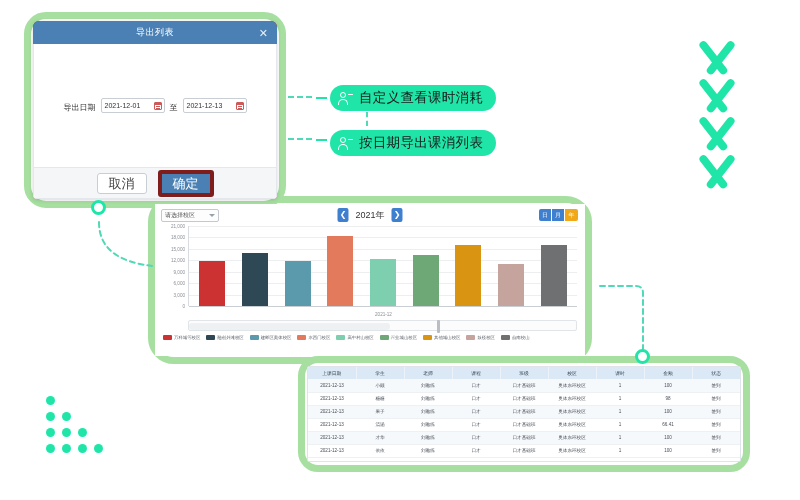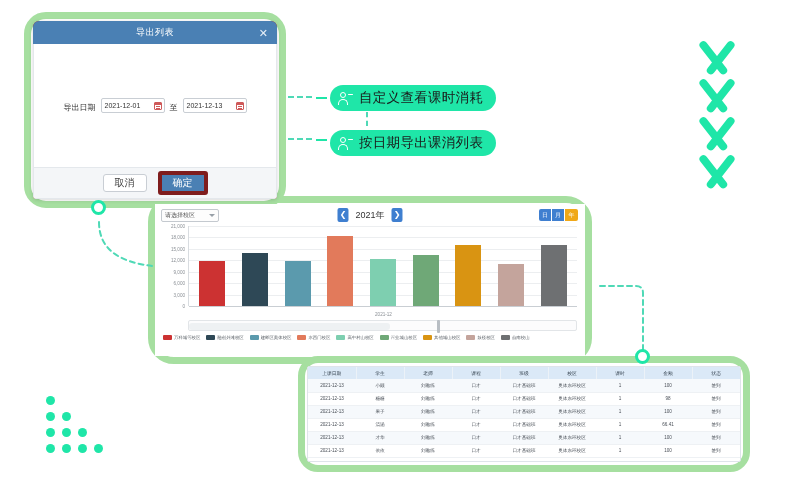--- a/index.html
+++ b/index.html
@@ -85,21 +85,21 @@
     height: 1px; background: #cf5a5a; box-shadow: 0 2px 0 #cf5a5a;
   }
   .dlg-sep { font-size: 8px; color: #333; }
   .dlg-footer {
     height: 32px; background: #f4f6f8; border-top: 1px solid #e4e8ec;
     border-left: 1px solid #e4e8ec; border-right: 1px solid #e4e8ec;
     border-bottom: 1px solid #e4e8ec;
     display: flex; align-items: center; justify-content: center; gap: 11px;
   }
   .btn {
-    font-size: 10px; border-radius: 3px; cursor: pointer;
+    font-size: 13px; border-radius: 3px; cursor: pointer;
     padding: 3px 11px; line-height: 1;
   }
   .btn-cancel { background: #fff; border: 1px solid #c9ced4; color: #444; }
   .btn-ok { background: #4a80b4; border: 4px solid #7f1d1d; color: #fff; }
 
   
   .pill {
     position: absolute; height: 26px;
     background: #1fe6a8; border-radius: 13px;
     display: flex; align-items: center; gap: 5px;

